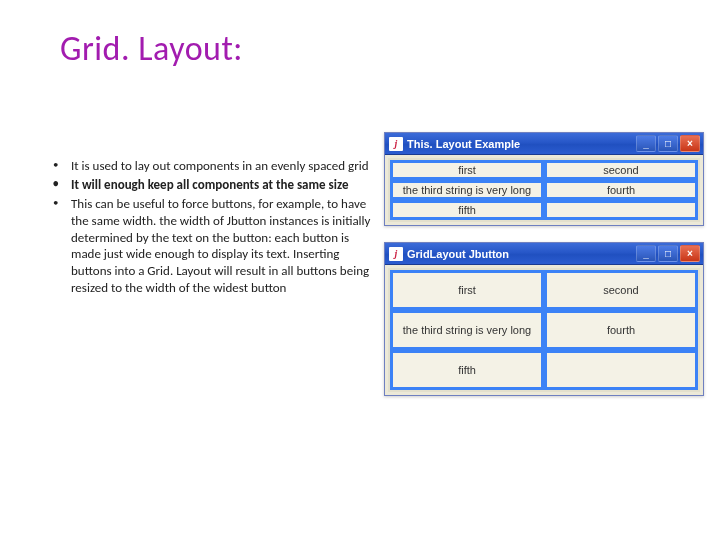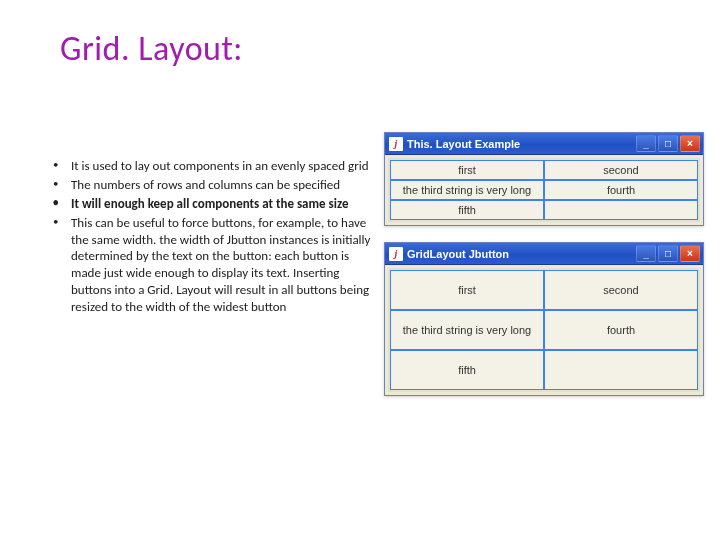--- a/index.html
+++ b/index.html
@@ -106,42 +106,41 @@
   }
   .win-small .grid {
     grid-template-columns: 1fr 1fr;
     grid-auto-rows: 20px;
   }
   .win-big .grid {
     grid-template-columns: 1fr 1fr;
     grid-auto-rows: 40px;
   }
   .cell {
-    border: 1px solid #3b82f6;
+    border: 3px solid #3b82f6;
     background: #f4f2e6;
     display: flex;
     align-items: center;
     justify-content: center;
     font-family: 'Microsoft Sans Serif', Tahoma, sans-serif;
     font-size: 11px;
     color: #333;
     text-align: center;
     padding: 1px 2px;
     overflow: hidden;
   }
 </style>
 </head>
 <body>
 
 <div class="slide-title">Grid. Layout:</div>
 
 <div class="content-col">
   <ul>
     <li>It is used to lay out components in an evenly spaced grid</li>
-    <li>The numbers of rows and columns can be specified</li>
     <li class="bold">It will enough keep all components at the same size</li>
     <li>This can be useful to force buttons, for example, to have the same width. the width of Jbutton instances is initially determined by the text on the button: each button is made just wide enough to display its text. Inserting buttons into a Grid. Layout will result in all buttons being resized to the width of the widest button</li>
   </ul>
 </div>
 
 <div class="shots">
 
   <div class="win win-small">
     <div class="titlebar">
       <span class="java-icon">j</span>

